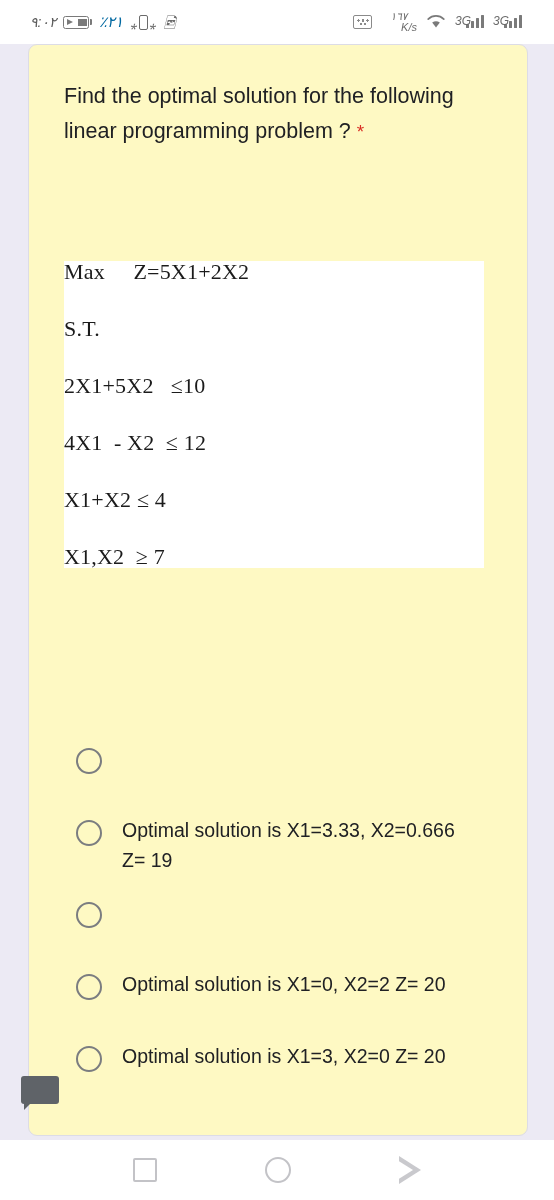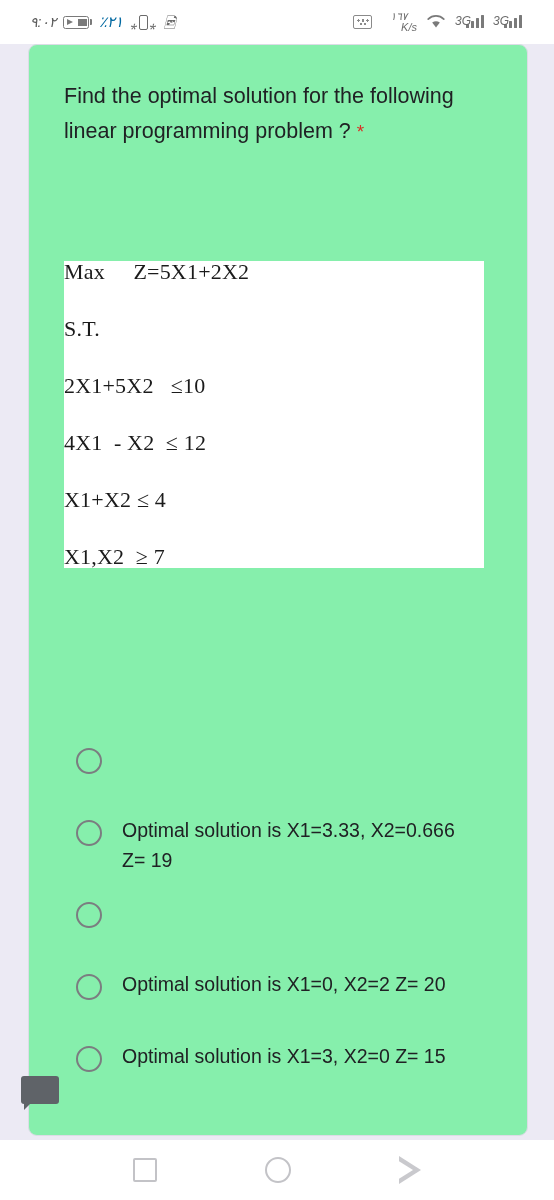--- a/index.html
+++ b/index.html
@@ -164,21 +164,21 @@
     background: #eceaf4;
   }
 
   
   .card {
     position: absolute;
     top: 44px;
     left: 28px;
     width: 500px;
     height: 1092px;
-    background: #86efac;
+    background: #fef9c3;
     border: 1px solid #dcdce6;
     border-radius: 9px;
     box-sizing: border-box;
     overflow: hidden;
   }
 
   .question-title {
     position: absolute;
     top: 34px;
     left: 35px;
@@ -408,21 +408,21 @@
     </div>
     <div class="option-row">
       <span class="radio"></span>
     </div>
     <div class="option-row">
       <span class="radio"></span>
       <span class="option-label">Optimal solution is X1=0, X2=2 Z= 20</span>
     </div>
     <div class="option-row">
       <span class="radio"></span>
-      <span class="option-label">Optimal solution is X1=3, X2=0 Z= 15</span>
+      <span class="option-label">Optimal solution is X1=3, X2=0 Z= 20</span>
     </div>
   </div>
 
 </div>
 
 <div class="feedback-badge">
   <span class="fb-bubble"></span>
   <span class="fb-tail"></span>
   <span class="fb-excl">
     <span class="bar"></span>

